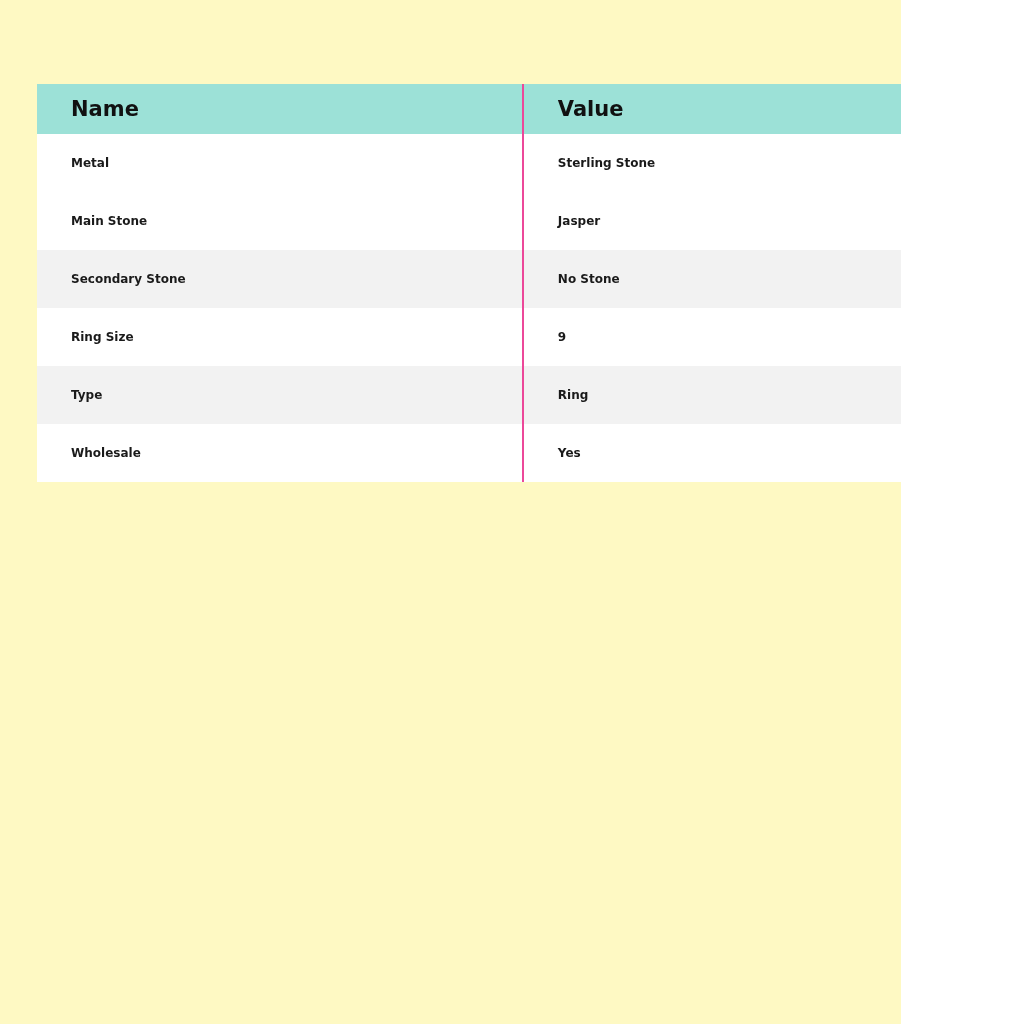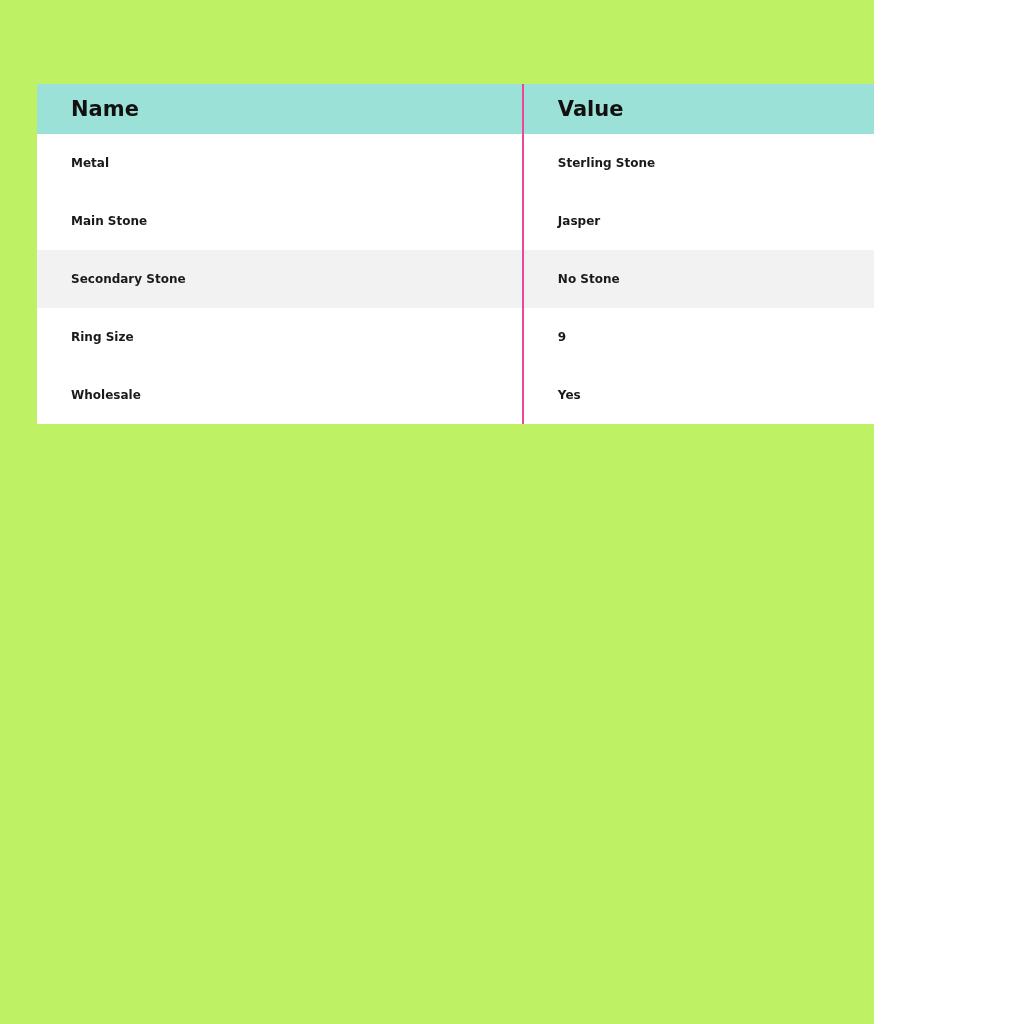--- a/index.html
+++ b/index.html
@@ -10,22 +10,23 @@
     height: 1024px;
     font-family: "DejaVu Sans", "Liberation Sans", sans-serif;
     color: #1a1a1a;
     -webkit-font-smoothing: antialiased;
   }
 
   .page {
     position: relative;
     width: 874px;
     height: 1024px;
-    background: #bef264;
+    background: #fef9c3;
     overflow: hidden;
+    padding-left: 27px;
   }
 
   .spec-table {
     position: absolute;
     left: 37px;
     top: 84px;
     width: 963px;
     border-collapse: separate;
     border-spacing: 0;
   }
@@ -82,19 +83,23 @@
         <td class="value-col">Jasper</td>
       </tr>
       <tr class="alt">
         <td>Secondary Stone</td>
         <td class="value-col">No Stone</td>
       </tr>
       <tr>
         <td>Ring Size</td>
         <td class="value-col">9</td>
       </tr>
+      <tr class="alt">
+        <td>Type</td>
+        <td class="value-col">Ring</td>
+      </tr>
       <tr>
         <td>Wholesale</td>
         <td class="value-col">Yes</td>
       </tr>
     </tbody>
   </table>
 </div>
 
 </body></html>

